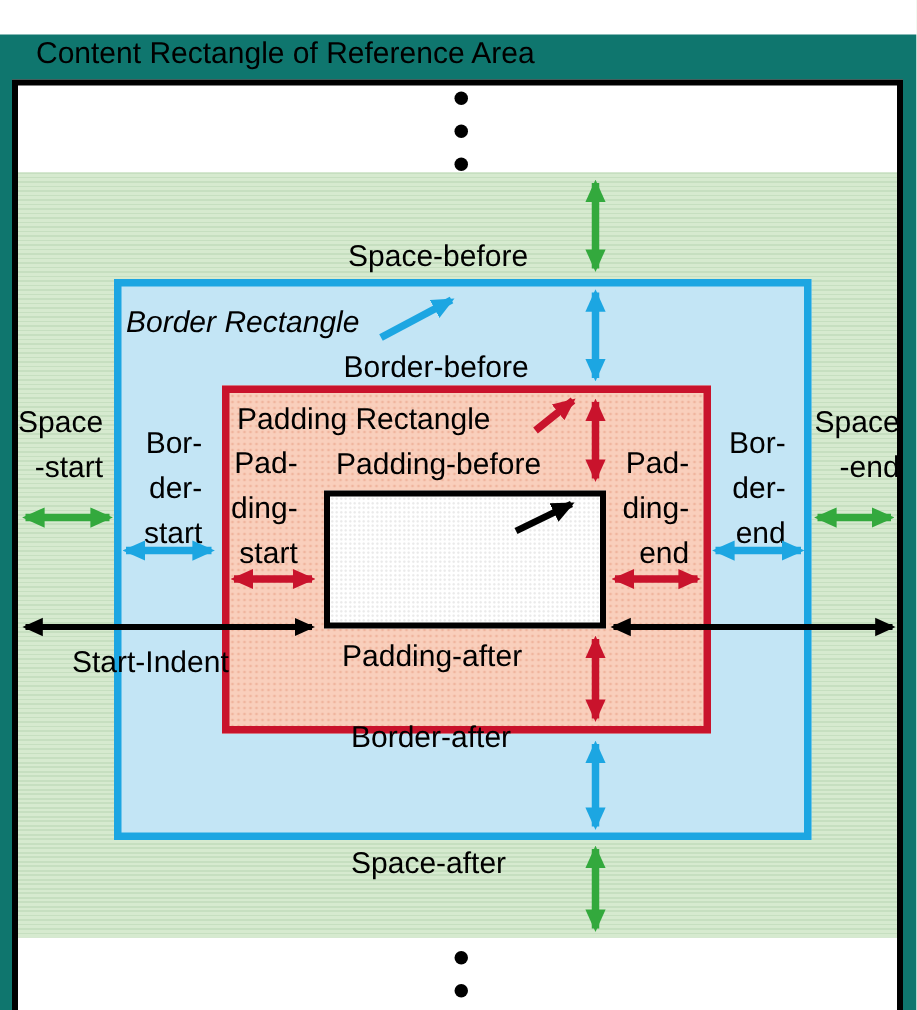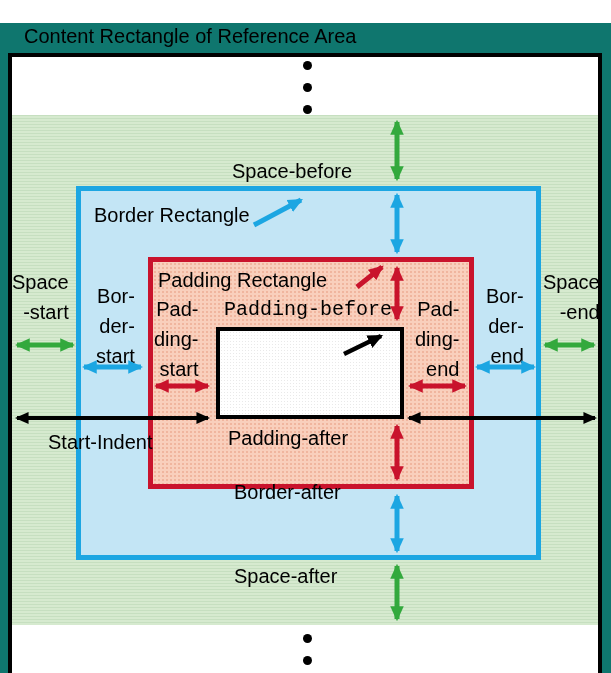--- a/index.html
+++ b/index.html
@@ -60,23 +60,24 @@
     <div class="dot"></div>
     <div class="dot"></div>
   </div>
   <div class="dotcol" style="top:611px;">
     <div class="dot"></div>
     <div class="dot"></div>
     <div class="dot"></div>
   </div>
 
   <div class="lbl" style="left:232px;top:137px;">Space-before</div>
-  <div class="lbl" style="left:94px;top:181px;">Border Rectangle</div>
+  <div class="lbl" style="left:84px;top:181px;font-style:italic;">Border Rectangle</div>
+  <div class="lbl" style="left:229px;top:211px;">Border-before</div>
   <div class="lbl" style="left:158px;top:246px;">Padding Rectangle</div>
-  <div class="lbl" style="left:224px;top:276px;font-family:Liberation Mono, monospace;">Padding-before</div>
+  <div class="lbl" style="left:224px;top:276px;">Padding-before</div>
 
   <div class="lbl" style="left:12px;top:244px;line-height:30px;">
     <span>Space</span>
     <span>-start</span>
   </div>
   <div class="lbl" style="left:96px;top:258px;line-height:30px;">
     <span>Bor-</span>
     <span>der-</span>
     <span>start</span>
   </div>

